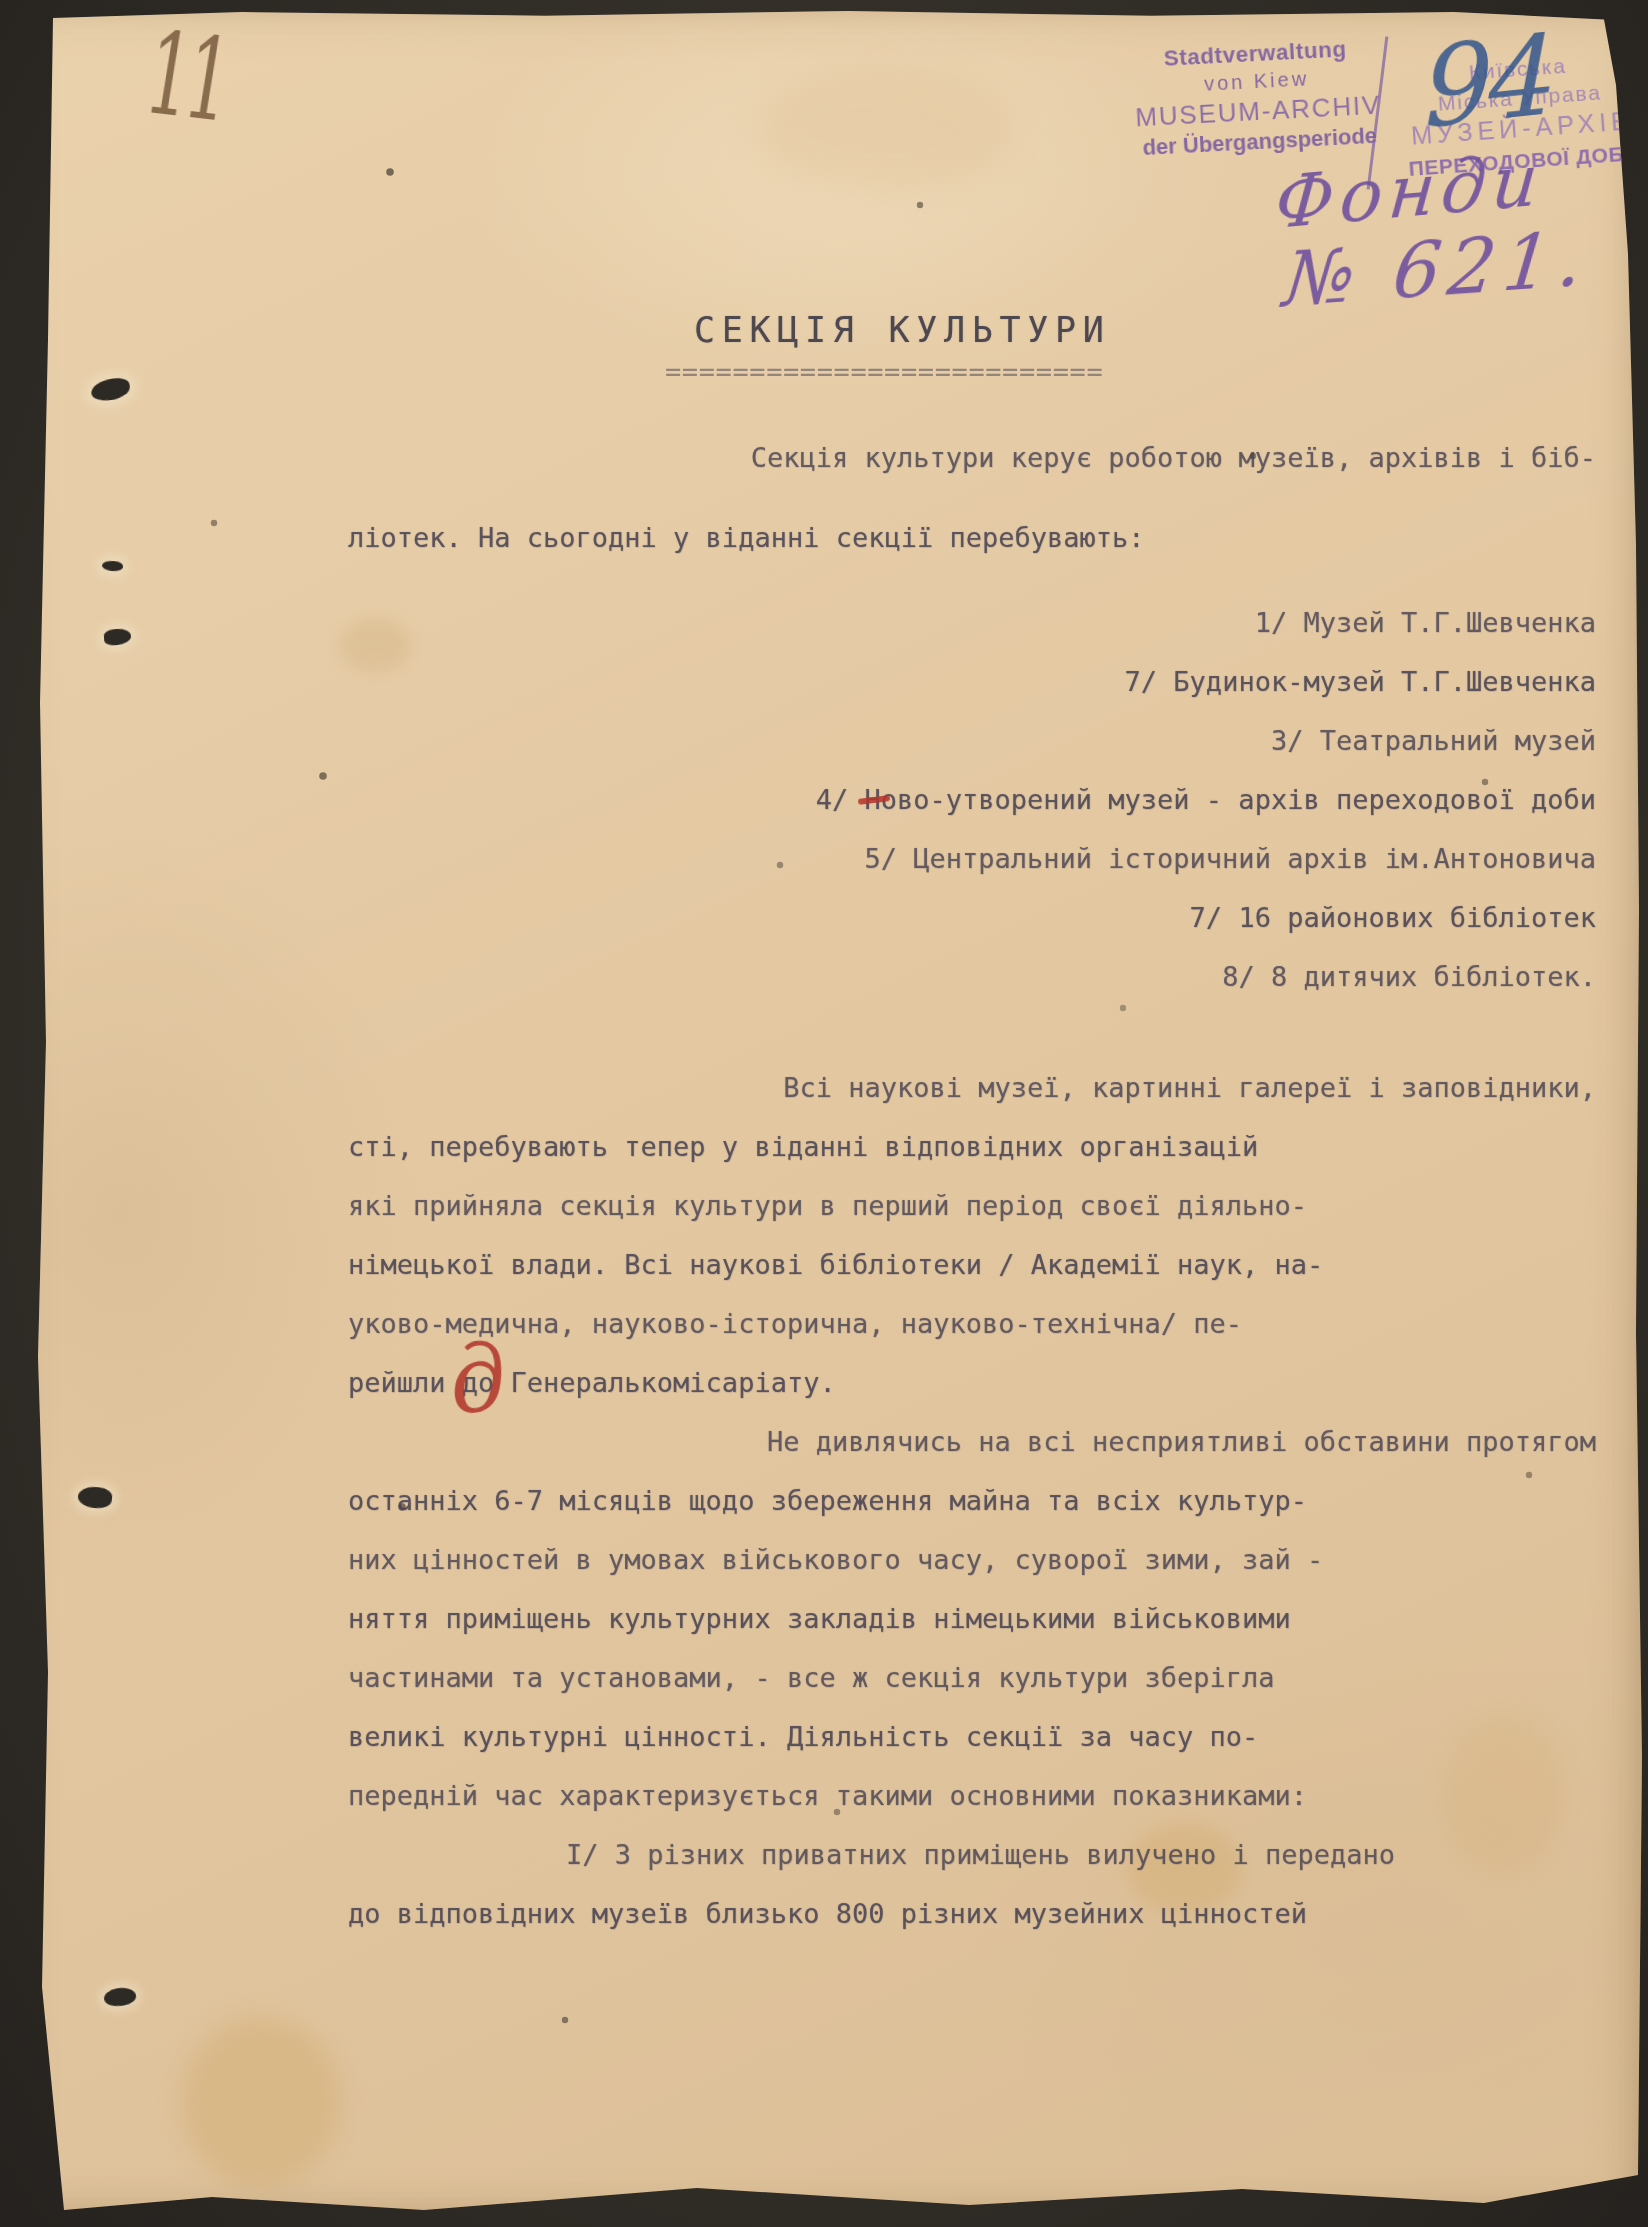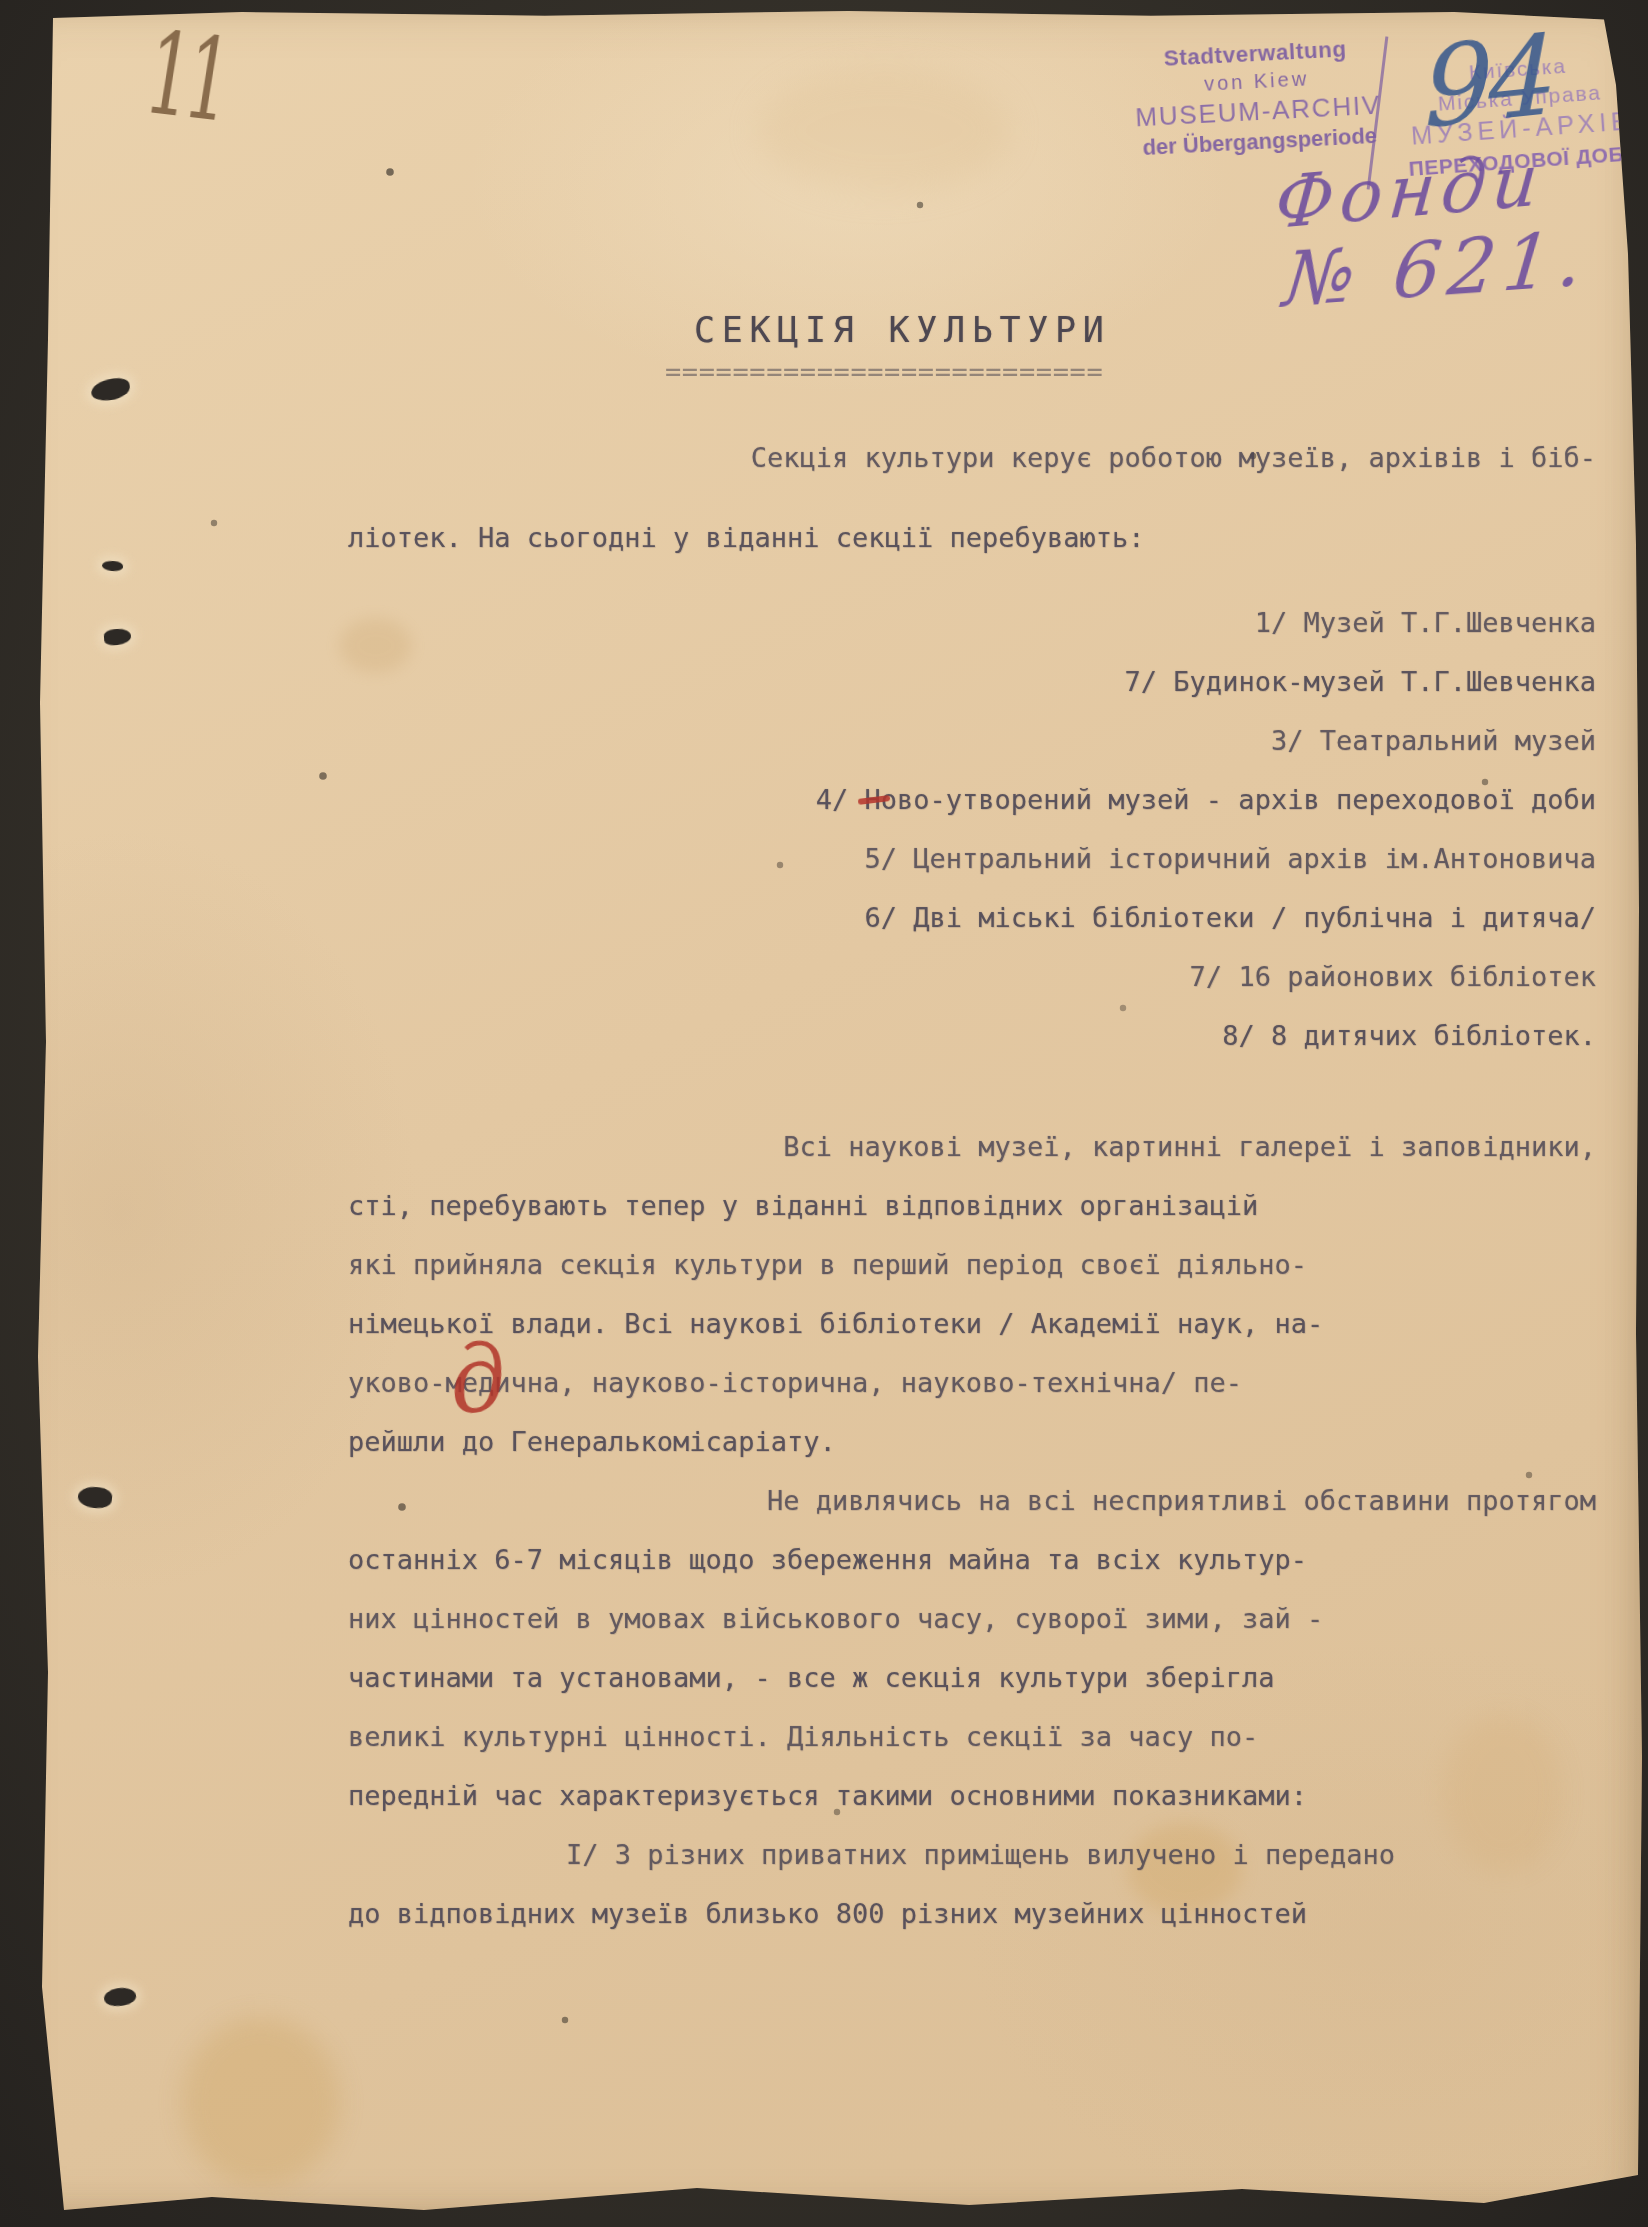--- a/index.html
+++ b/index.html
@@ -148,36 +148,36 @@
         <div class="para p1">
           <div class="line ind1">Секція культури керує роботою музеїв, архівів і біб-</div>
           <div class="line">ліотек. На сьогодні у віданні секції перебувають:</div>
         </div>
         <div class="para plist">
           <div class="line ind1">1/ Музей Т.Г.Шевченка</div>
           <div class="line ind1">7/ Будинок-музей Т.Г.Шевченка</div>
           <div class="line ind1">3/ Театральний музей</div>
           <div class="line ind1">4/ Ново-утворений музей - архів переходової доби</div>
           <div class="line ind1">5/ Центральний історичний архів ім.Антоновича</div>
-          <div class="line ind1">6/ Дві міські бібліотеки / публічна і дитяча/</div>
           <div class="line ind1">7/ 16 районових бібліотек</div>
           <div class="line ind1">8/ 8 дитячих бібліотек.</div>
         </div>
         <div class="para p2">
           <div class="line ind1">Всі наукові музеї, картинні галереї і заповідники,</div>
           <div class="line">сті, перебувають тепер у віданні відповідних організацій</div>
           <div class="line">які прийняла секція культури в перший період своєї діяльно-</div>
           <div class="line">німецької влади. Всі наукові бібліотеки / Академії наук, на-</div>
           <div class="line">уково-медична, науково-історична, науково-технічна/ пе-</div>
           <div class="line">рейшли до Генералькомісаріату.</div>
         </div>
         <div class="para p3">
           <div class="line ind1">Не дивлячись на всі несприятливі обставини протягом</div>
           <div class="line">останніх 6-7 місяців щодо збереження майна та всіх культур-</div>
           <div class="line">них цінностей в умовах військового часу, суворої зими, зай -</div>
+          <div class="line">няття приміщень культурних закладів німецькими військовими</div>
           <div class="line">частинами та установами, - все ж секція культури зберігла</div>
           <div class="line">великі культурні цінності. Діяльність секції за часу по-</div>
           <div class="line">передній час характеризується такими основними показниками:</div>
         </div>
         <div class="para p4">
           <div class="line ind2">І/ З різних приватних приміщень вилучено і передано</div>
           <div class="line">до відповідних музеїв близько 800 різних музейних цінностей</div>
         </div>
       </div>
 

